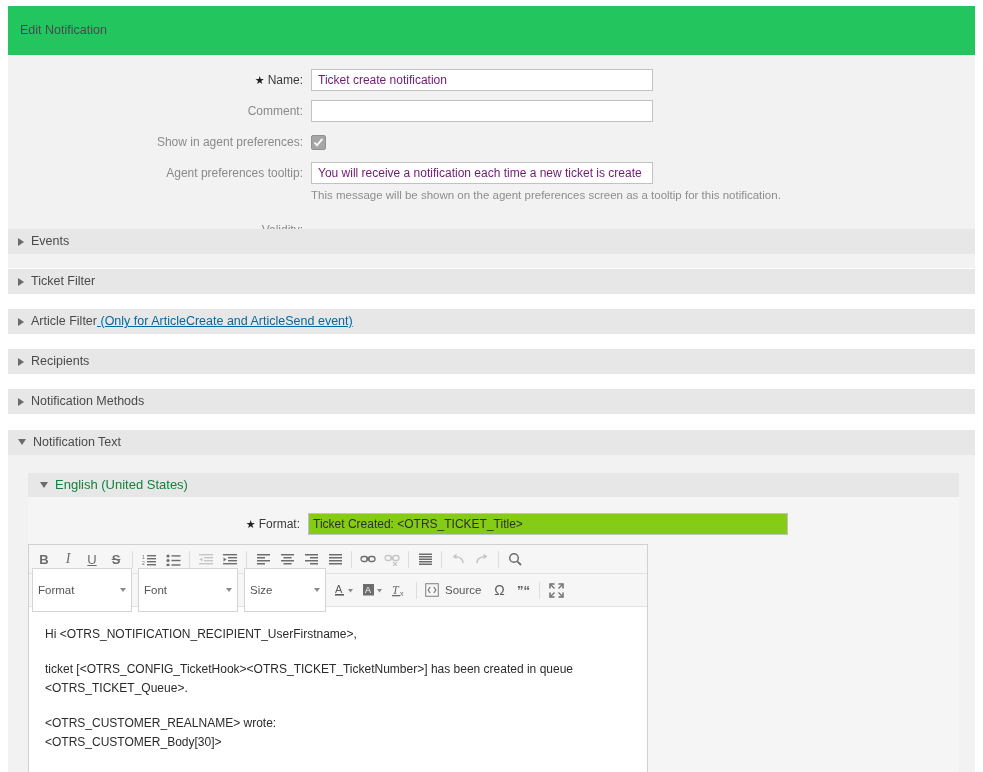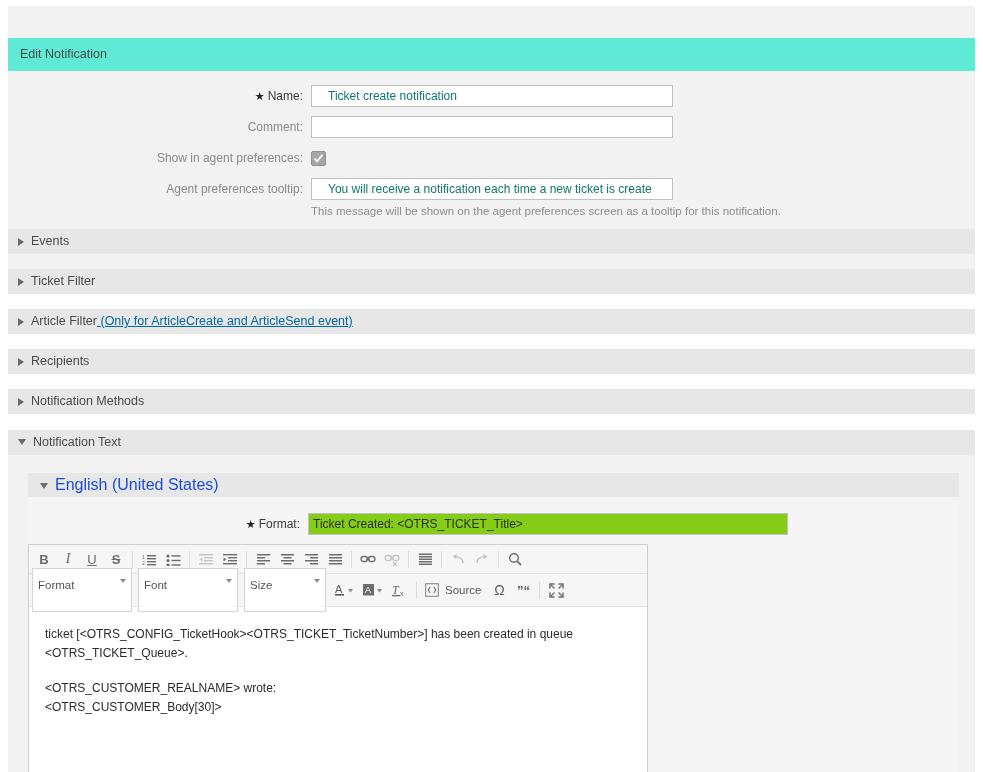--- a/index.html
+++ b/index.html
@@ -26,27 +26,26 @@
 
   
   .widget {
     position: absolute;
     left: 8px;
     top: 6px;
     width: 967px;
     background: #f2f2f2;
   }
   .widget-header {
-    background: #5eead4;
+    background: #22c55e;
     height: 25px;
     line-height: 25px;
-    padding: 4px 12px;
+    padding: 12px 12px;
     font-size: 12.5px;
     color: #4a4a4a;
-    margin-top: 32px;
   }
   .widget-body {
     padding: 14px 0 18px 0;
     background: #f2f2f2;
   }
 
   
   .field-row {
     display: flex;
     align-items: flex-start;
@@ -73,23 +72,23 @@
     top: 0px;
   }
   .field-control {
     flex: 1;
   }
   .text-input {
     background: #ffffff;
     border: 1px solid #c2c2c2;
     height: 20px;
     line-height: 20px;
-    padding: 0 16px;
+    padding: 0 6px;
     font-size: 12px;
-    color: #0f766e;
+    color: #701a75;
     font-family: "Liberation Sans", sans-serif;
     box-sizing: content-box;
     display: block;
   }
   .w-name    { width: 328px; }
   .w-comment { width: 328px; }
   .w-tooltip { width: 328px; }
 
   .help-text {
     color: #8d8d8d;
@@ -186,22 +185,22 @@
     margin-left: 20px;
     margin-right: 16px;
     background: #f7f7f7;
     border: 0;
   }
   .lang-header {
     background: #e7e7e7;
     height: 24px;
     line-height: 24px;
     padding-left: 12px;
-    font-size: 16px;
-    color: #1d4ed8;
+    font-size: 13px;
+    color: #15803d;
   }
   .lang-body {
     background: #f5f5f5;
     padding: 16px 0 10px 0;
   }
   .lang-label {
     width: 272px;
     min-width: 272px;
     text-align: right;
     padding-right: 8px;
@@ -251,21 +250,21 @@
     width: 1px;
     height: 17px;
     background: #dddddd;
     margin: 0 4px;
   }
   .tb-combo {
     height: 22px;
     border: 1px solid #d4d4d4;
     background: #ffffff;
     display: flex;
-    align-items: flex-start;
+    align-items: center;
     justify-content: space-between;
     padding: 10px 5px;
     margin-right: 6px;
     font-size: 11.5px;
     color: #555555;
   }
   .cb-format { width: 88px; }
   .cb-font   { width: 88px; }
   .cb-size   { width: 70px; }
   .caret {
@@ -562,20 +561,21 @@
                   <div class="tb-sep"></div>
                   <div class="tb-btn">
                     <svg width="15" height="15" viewBox="0 0 15 15">
                         <path d="M1 5.5 L1 1 L5.5 1 M9.5 1 L14 1 L14 5.5 M14 9.5 L14 14 L9.5 14 M5.5 14 L1 14 L1 9.5" stroke="#6d6d6d" stroke-width="1.5" fill="none"></path>
                         <path d="M2 2 L5.5 5.5 M13 2 L9.5 5.5 M13 13 L9.5 9.5 M2 13 L5.5 9.5" stroke="#6d6d6d" stroke-width="1.3"></path>
                       </svg>
                   </div>
                 </div>
 
                 <div class="editor-body">
+                  <p>Hi &lt;OTRS_NOTIFICATION_RECIPIENT_UserFirstname&gt;,</p>
                   <p>ticket [&lt;OTRS_CONFIG_TicketHook&gt;&lt;OTRS_TICKET_TicketNumber&gt;] has been created in queue &lt;OTRS_TICKET_Queue&gt;.</p>
                   <p class="tight">&lt;OTRS_CUSTOMER_REALNAME&gt; wrote:</p>
                   <p class="tight">&lt;OTRS_CUSTOMER_Body[30]&gt;</p>
                 </div>
 
               </div>
             </div>
           </div>
 
         </div>

